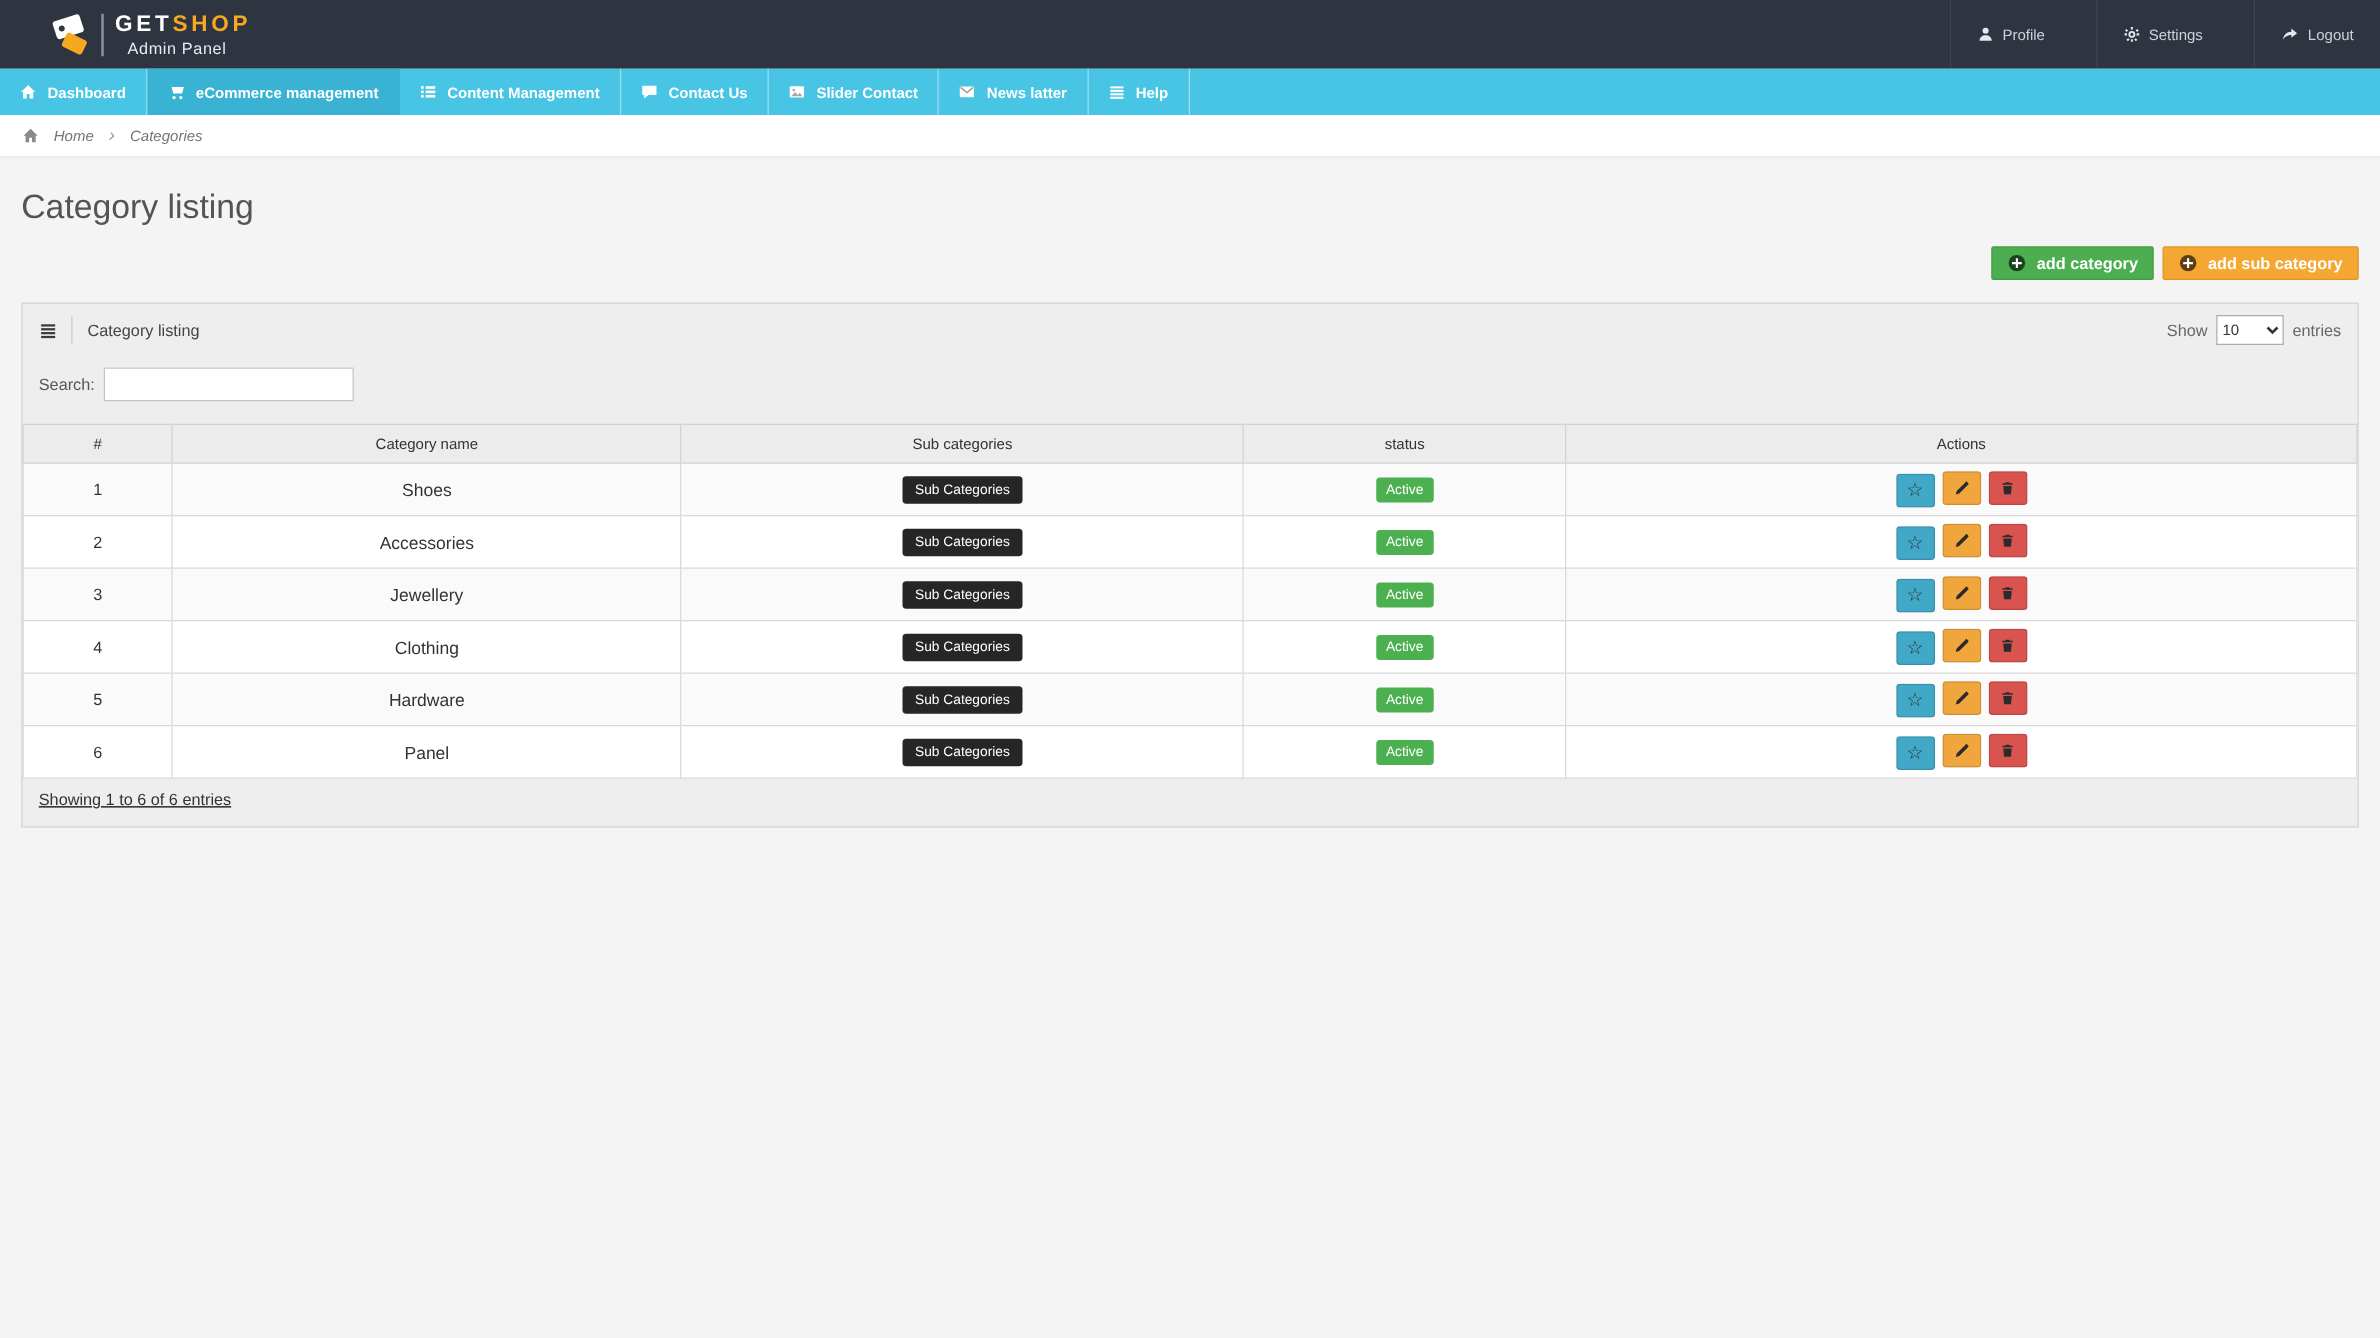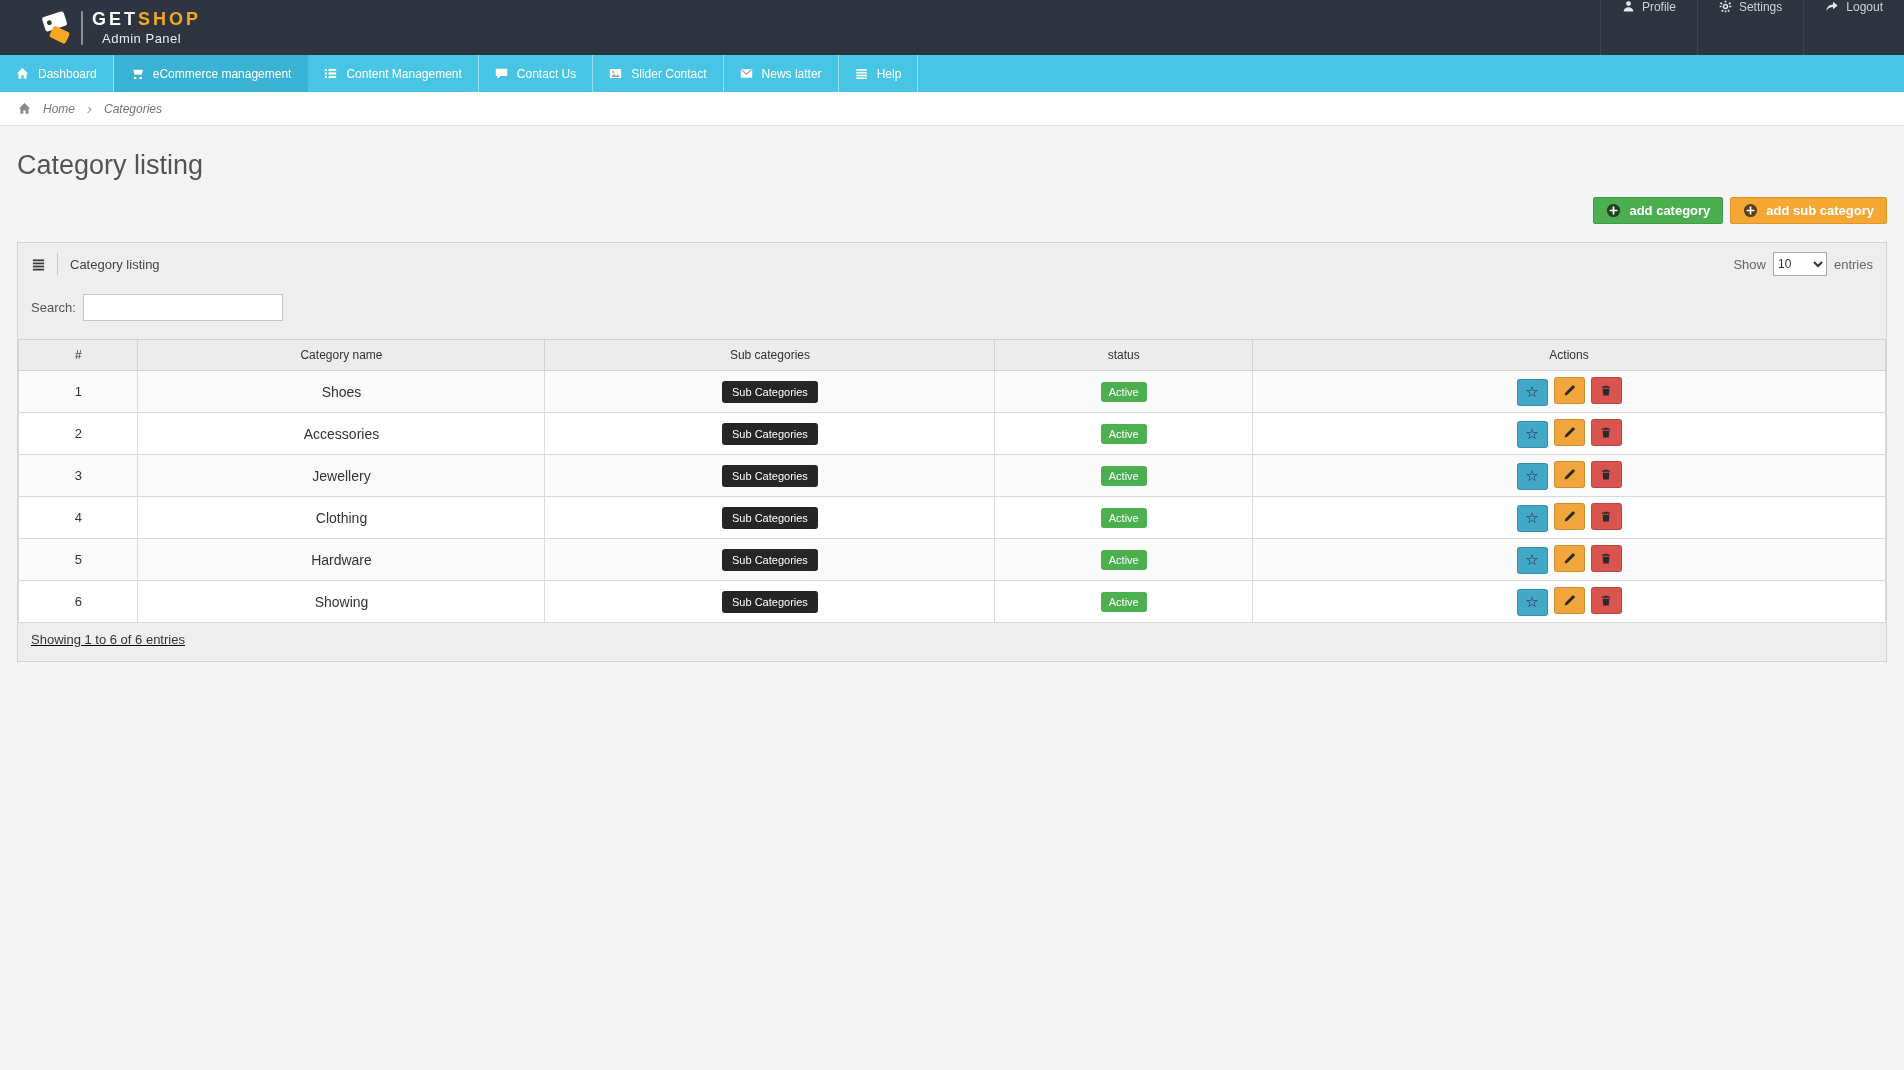--- a/index.html
+++ b/index.html
@@ -18,31 +18,32 @@
     display:flex; justify-content:space-between; align-items:stretch;
   }
   .logo-wrap { display:flex; align-items:center; padding-left:40px; }
   .logo-badge svg { width:38px; height:38px; }
   .logo-divider { width:2px; height:34px; background:#8d929a; margin:0 9px 0 3px; }
   .logo-line1 { font-size:18px; font-weight:bold; letter-spacing:3px; color:#fff; }
   .logo-line1 .accent { color:var(--logo-accent,#f6a821); }
   .logo-line2 { font-size:13px; color:#e9ebee; letter-spacing:.5px; padding-left:10px; margin-top:1px; }
   .user-menu { display:flex; align-items:stretch; }
   .user-item {
-    display:flex; align-items:flex-start; gap:7px; padding:0 21px;
+    display:flex; align-items:center; gap:7px; padding:0 21px;
     color:#ccd1d8; font-size:12px; cursor:pointer;
     border-left:1px solid rgba(255,255,255,.08);
+    margin-left:20px;
   }
   .user-item .icon { color:#e4e7eb; }
 
   
   .main-nav { background:var(--nav-bg,#48c5e4); display:flex; height:37px; }
   .nav-item {
     display:flex; align-items:center; gap:9px; padding:0 16px;
-    color:#fff; font-size:12px; font-weight:normal; cursor:pointer;
+    color:#fff; font-size:12px; font-weight:bold; cursor:pointer;
     border-right:1px solid rgba(255,255,255,.45);
   }
   .nav-item.active { background:var(--nav-active,#3ab2d3); border-right-color:transparent; }
 
   
   .breadcrumb {
     background:#fff; border-bottom:1px solid #e3e3e3;
     display:flex; align-items:center; gap:12px;
     padding:8px 18px; font-size:12px; color:#757575;font-style:italic;
   }
@@ -437,21 +438,21 @@
             </button><button class="action-btn act-del">
               <span class="icon">
                 <svg width="12" height="13" viewBox="0 0 16 16" fill="currentColor">
                   <path d="M6.1 1.6h3.8l.5 1.1h3.1v1.7H2.5V2.7h3.1zM3.5 5.6h9l-.8 9H4.3z"></path>
                 </svg>
               </span>
             </button></td>
         </tr>
         <tr>
           <td>6</td>
-          <td class="cell-name">Showing</td>
+          <td class="cell-name">Panel</td>
           <td><button class="sub-btn">Sub Categories</button></td>
           <td><span class="badge-active">Active</span></td>
           <td><button class="action-btn act-star">
               <span class="icon">
                 <span class="glyph">☆</span>
               </span>
             </button><button class="action-btn act-edit">
               <span class="icon">
                 <svg width="13" height="13" viewBox="0 0 16 16" fill="currentColor">
                   <path d="M2 14.2l.9-3.4 8.2-8.2 2.5 2.5-8.2 8.2zM11.9 1.8c.3-.3.8-.3 1.1 0l1.4 1.4c.3.3.3.8 0 1.1l-.8.8-2.5-2.5z"></path>

